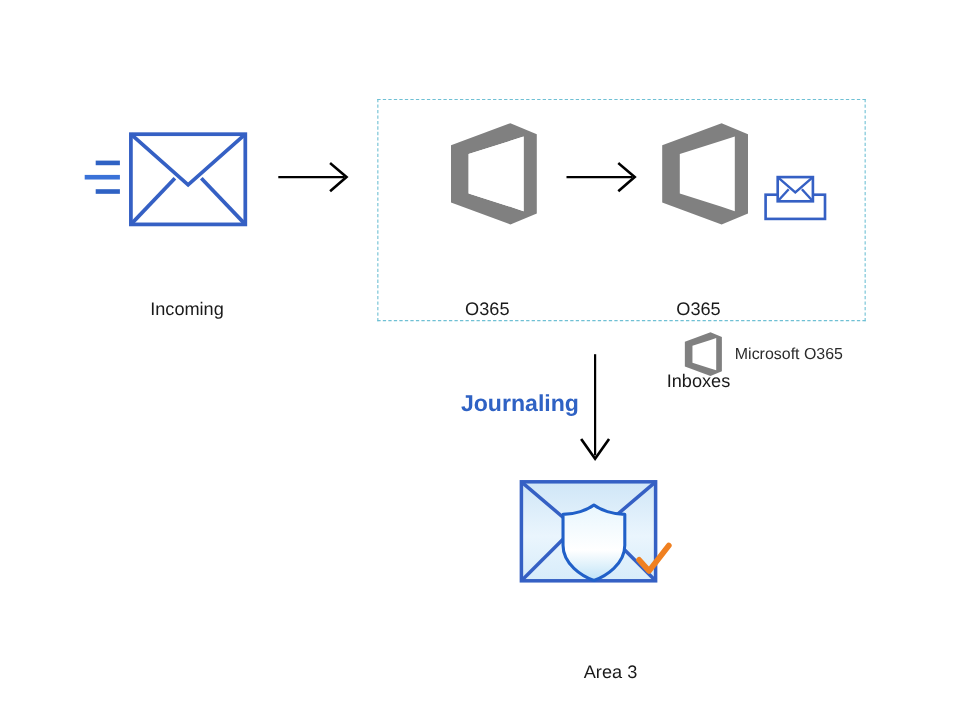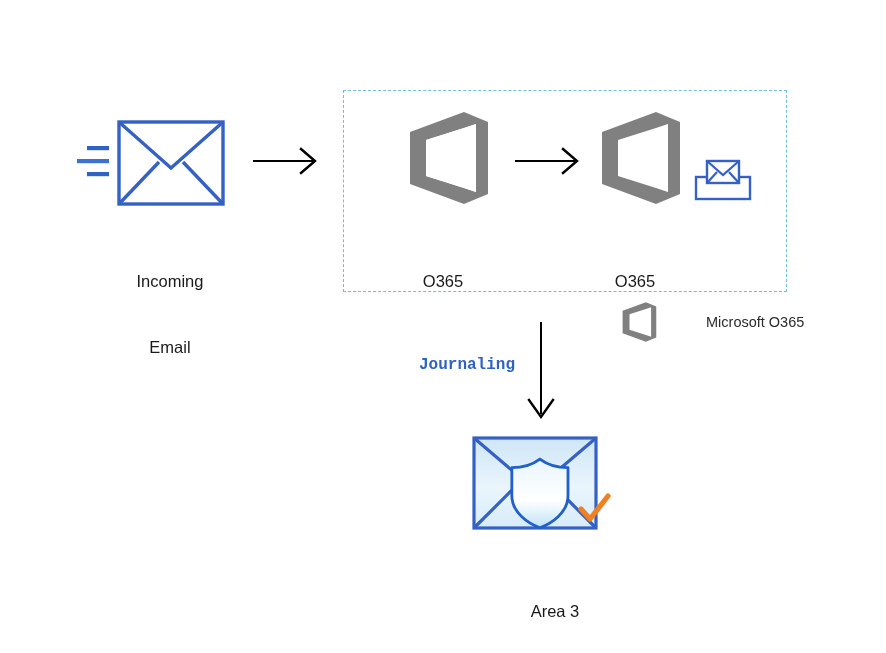--- a/index.html
+++ b/index.html
@@ -33,31 +33,30 @@
   .node-label {
     text-align: center;
     color: #1a1a1a;
     font-size: 16.5px;
     line-height: 22px;
     font-family: "Liberation Sans", sans-serif;
     white-space: pre;
   }
   .journaling-label {
     color: #2f62c4;
-    font-size: 16px;
+    font-size: 21px;
     font-weight: bold;
-    font-family: Liberation Mono, monospace;
+    font-family: Liberation Sans, sans-serif;
     white-space: nowrap;
   }
   .legend-label {
     color: #2b2b2b;
     font-size: 14.5px;
     font-family: "Liberation Sans", sans-serif;
     white-space: nowrap;
-    margin-left: 38px;
   }
 
   svg { display: block; overflow: visible; }
 </style>
 </head>
 <body>
 
 <div id="canvas">
 
   <div class="abs dashed-box"></div>
@@ -74,21 +73,20 @@
     <svg width="108" height="86" viewBox="0 0 108 86">
       <rect x="2" y="2" width="104" height="82" fill="#ffffff" stroke="#3560c4" stroke-width="3.4"></rect>
       <path d="M2 2 L54 48 L106 2" fill="none" stroke="#3560c4" stroke-width="3.4" stroke-linejoin="miter"></path>
       <path d="M2 84 L42 42" fill="none" stroke="#3560c4" stroke-width="3.4"></path>
       <path d="M106 84 L66 42" fill="none" stroke="#3560c4" stroke-width="3.4"></path>
     </svg>
   </div>
 
   <div class="abs node-label" style="left:90px; top:226px; width:160px;">
     <div>Incoming</div>
-    <div>Email</div>
   </div>
 
   <div class="abs" style="left:253px; top:145px;">
     <svg width="68" height="32" viewBox="0 0 68 32">
       <line x1="0" y1="16" x2="60" y2="16" stroke="#000000" stroke-width="2"></line>
       <path d="M48 4 L62 16 L48 28" fill="none" stroke="#000000" stroke-width="2.4" stroke-linecap="square"></path>
     </svg>
   </div>
 
   <div class="abs" style="left:404px; top:110px;">
@@ -124,20 +122,21 @@
       <rect x="2" y="18" width="54" height="22" fill="#ffffff" stroke="#3560c4" stroke-width="2.4"></rect>
       <rect x="13" y="2" width="32" height="22" fill="#ffffff" stroke="#3560c4" stroke-width="2.4"></rect>
       <path d="M13 2 L29 16 L45 2" fill="none" stroke="#3560c4" stroke-width="2.2"></path>
       <path d="M13 24 L23 13" fill="none" stroke="#3560c4" stroke-width="2.2"></path>
       <path d="M45 24 L35 13" fill="none" stroke="#3560c4" stroke-width="2.2"></path>
     </svg>
   </div>
 
   <div class="abs node-label" style="left:555px; top:226px; width:160px;">
     <div>O365</div>
+    <div>Inboxes</div>
   </div>
 
   <div class="abs" style="left:620px; top:301px;">
     <svg width="38" height="42" viewBox="0 0 88 96">
       <path d="M6 22 L60 2 L84 12 L84 84 L60 94 L6 74 L6 22 Z" fill="#808080"></path>
       <path d="M22 30 L60 18 L72 14 L72 82 L60 78 L22 66 Z" fill="#ffffff"></path>
     </svg>
   </div>
   <div class="abs legend-label" style="left:668px; top:314px;">Microsoft O365</div>
 

